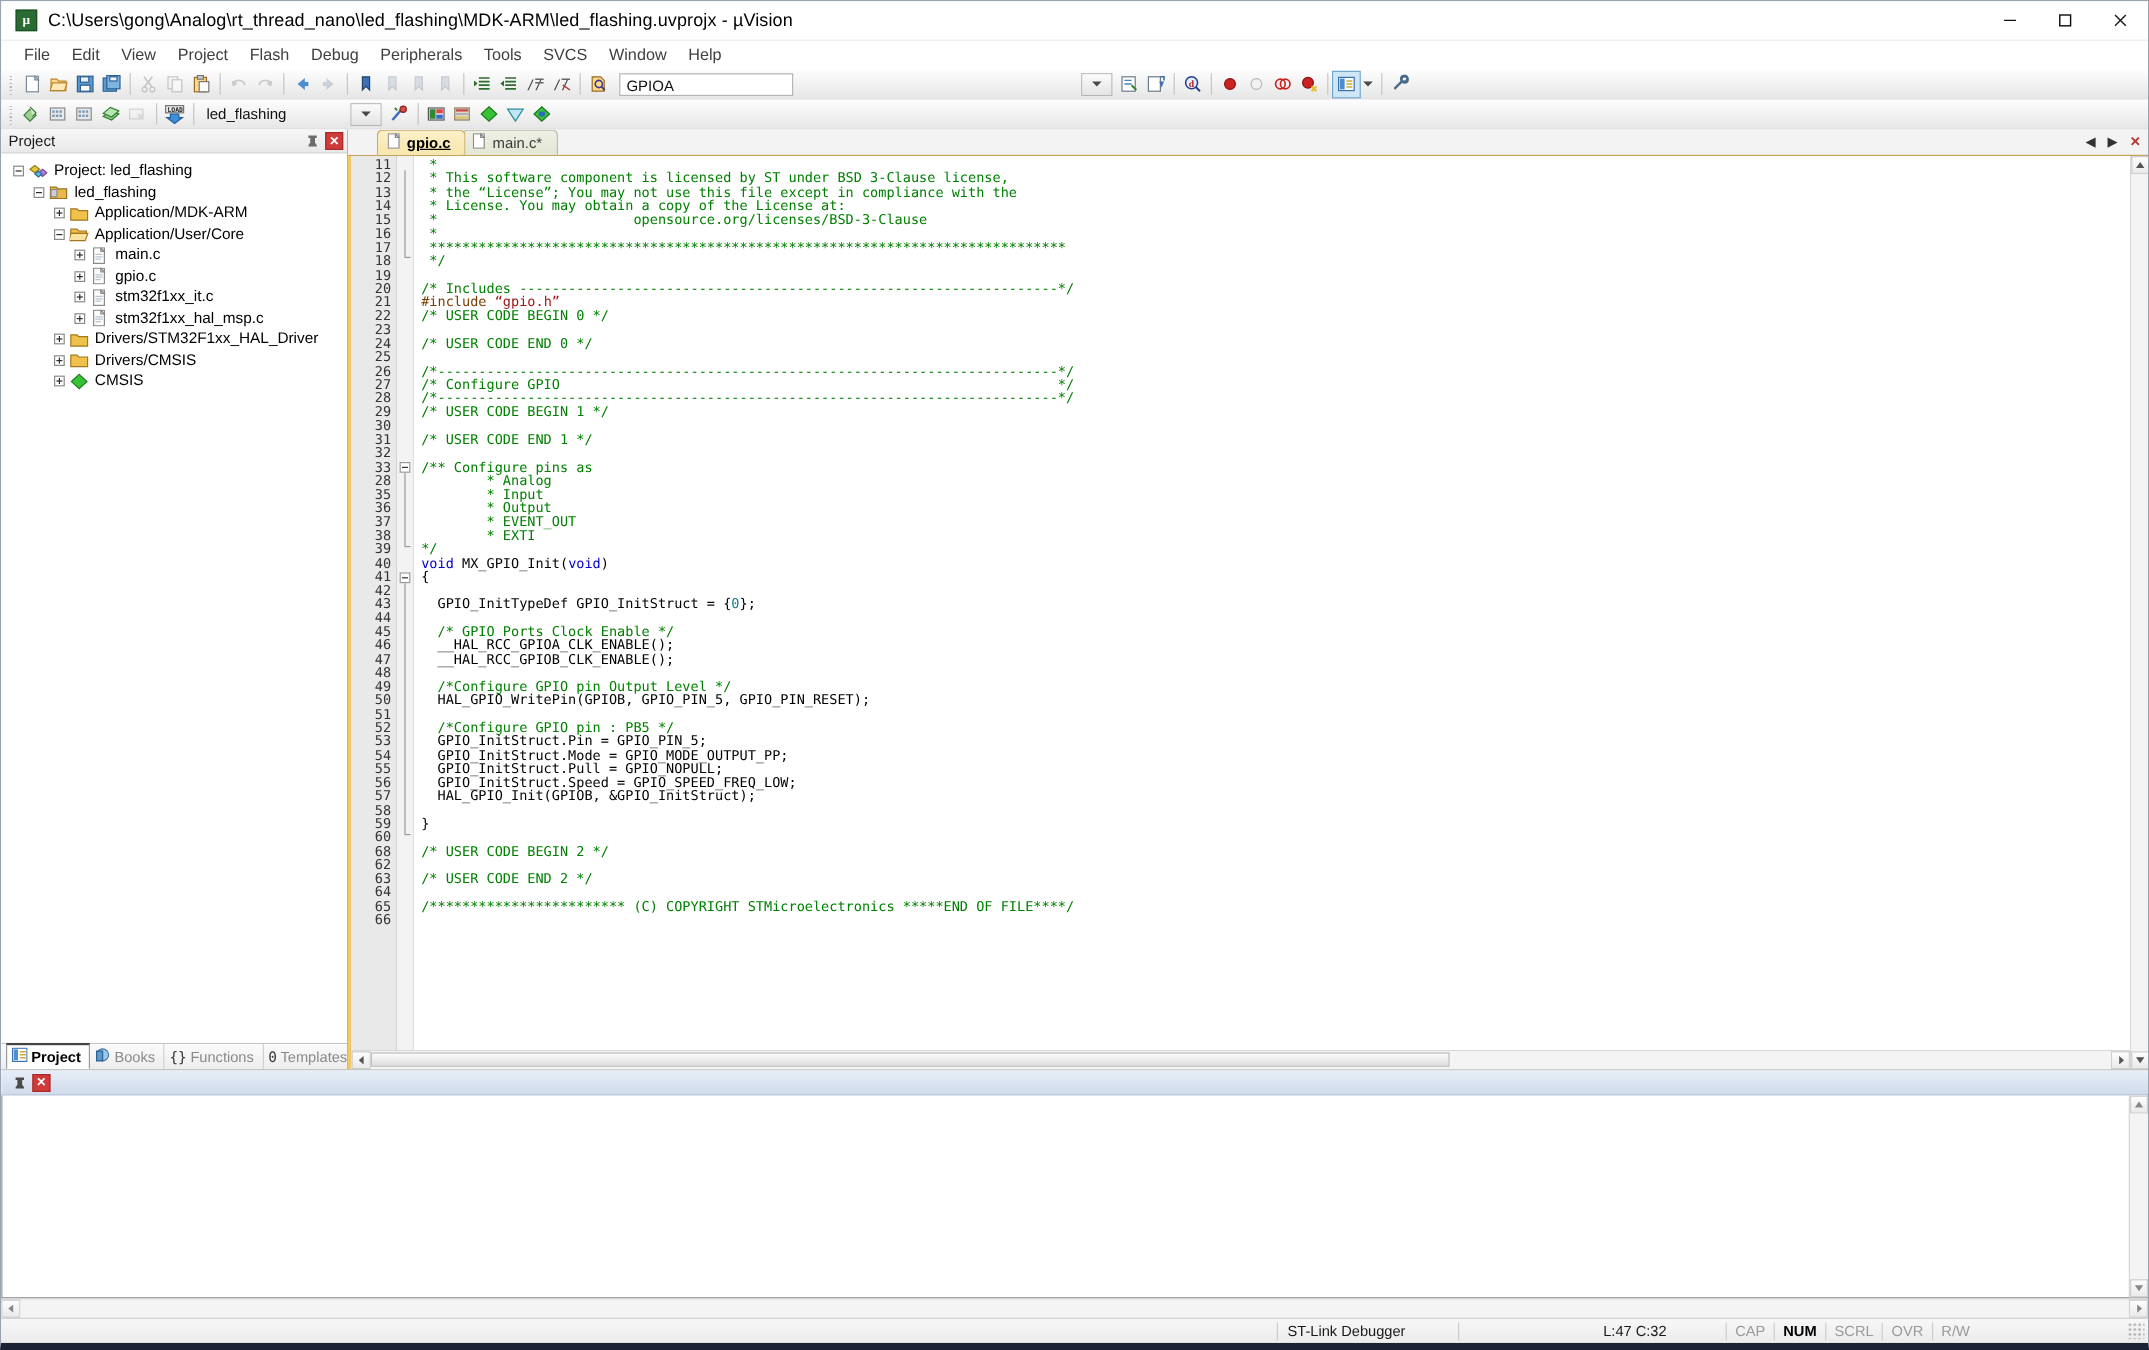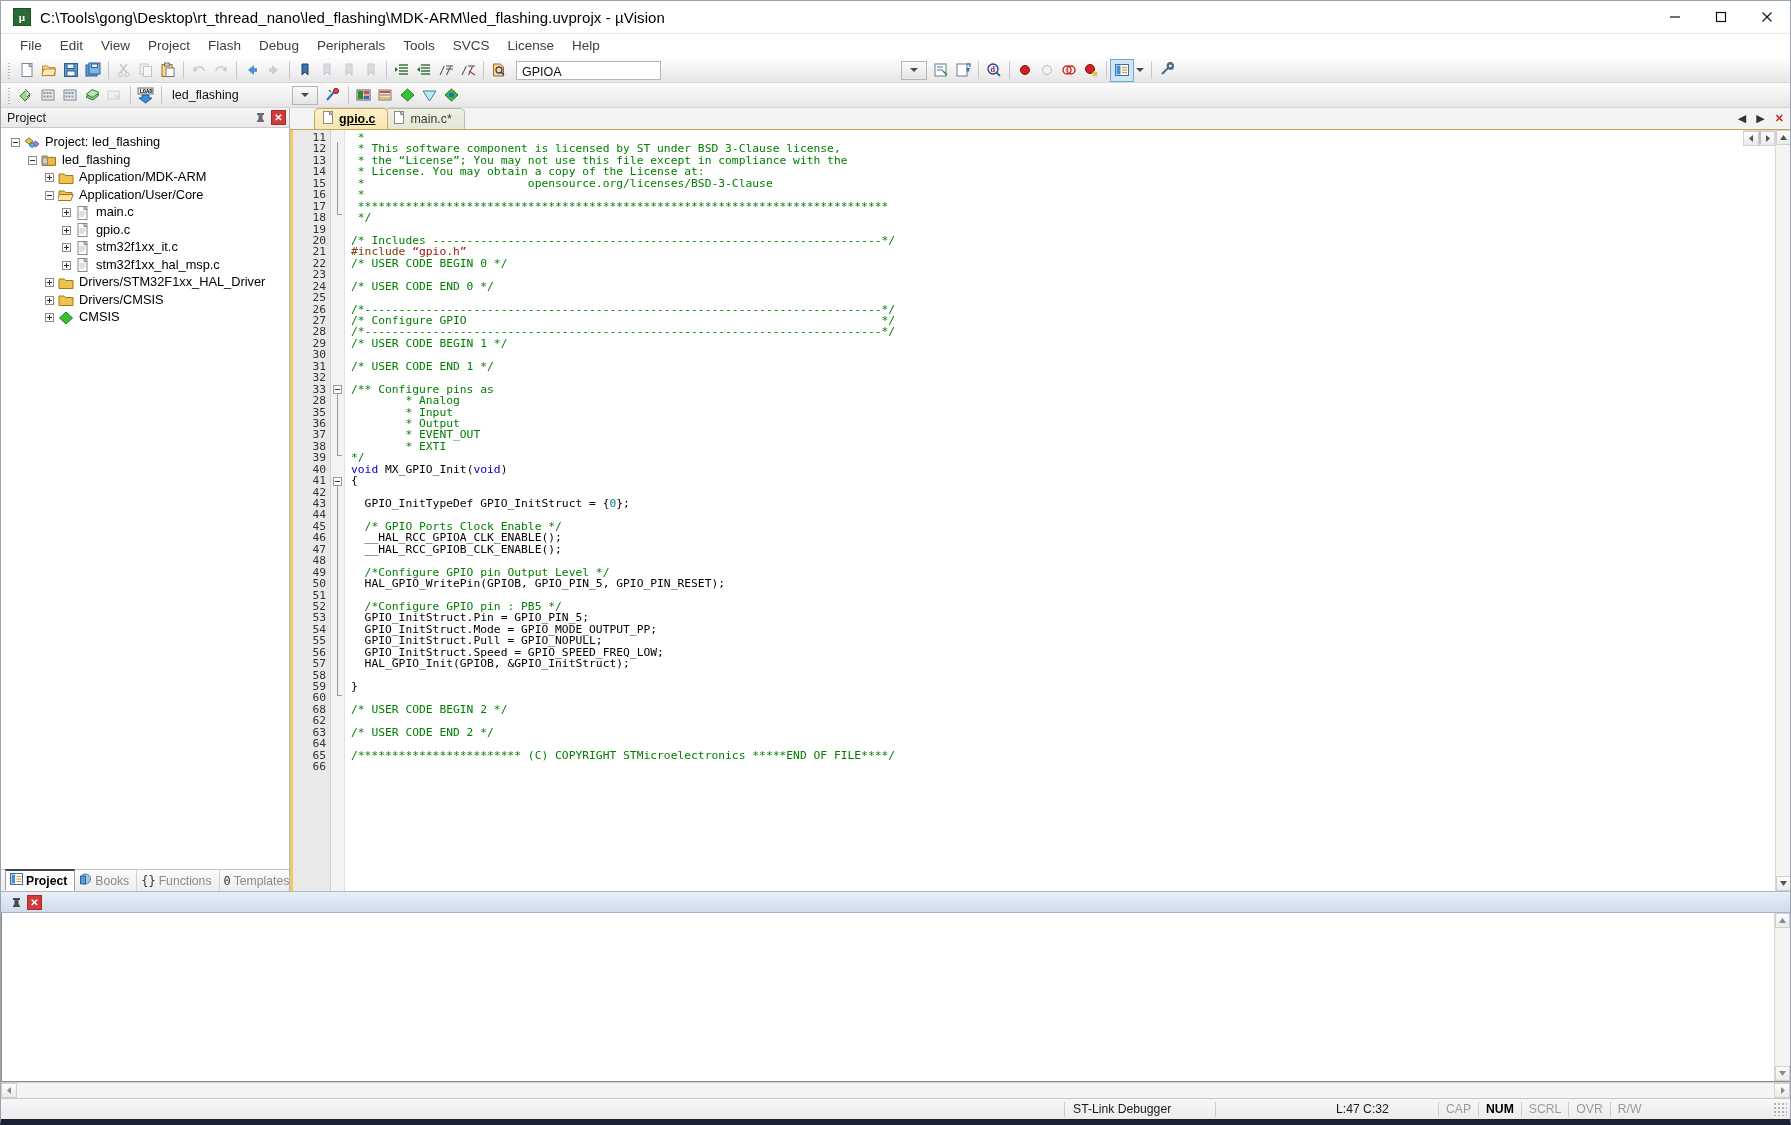--- a/index.html
+++ b/index.html
@@ -201,21 +201,21 @@
     border-color: #b9bda6; color: #3a3a3a; z-index: 1;
   }
   .tabstrip-right { flex: 1 1 auto; height: 100%; display: flex; align-items: center; justify-content: flex-end; padding-right: 6px; gap: 10px;}
   .edtabstrip .tsbtn { font-size: 11px; color: #333; }
 
   .editorbody {
     flex: 1 1 auto; display: flex; min-height: 0;
     background: #ffffff;
     border-left: 3px solid #f0c86a;
   }
-  .codewrap { flex: 1 1 auto; display: flex; flex-direction: row; min-width: 0; }
+  .codewrap { flex: 1 1 auto; display: flex; flex-direction: column; min-width: 0; }
   .codearea {
     flex: 1 1 auto; display: flex; min-height: 0; overflow: hidden;
     position: relative; background: #ffffff;
   }
   .gutter {
     flex: 0 0 38px; width: 38px; background: #e9e9e9;
     border-right: 1px solid #d2d2d2;
     text-align: right; padding-top: 2px;
     font-family: "DejaVu Sans Mono", monospace; font-size: 11.3px;
     color: #333; user-select: none;
@@ -303,21 +303,21 @@
     background-size: 4px 4px;
   }
 </style>
 </head>
 <body>
 
 <div id="app">
 
   <div class="titlebar">
     <div class="title-ico">µ</div>
-    <div class="title-text">C:\Tools\gong\Desktop\rt_thread_nano\led_flashing\MDK-ARM\led_flashing.uvprojx - µVision</div>
+    <div class="title-text">C:\Users\gong\Analog\rt_thread_nano\led_flashing\MDK-ARM\led_flashing.uvprojx - µVision</div>
     <div class="title-spacer"></div>
     <div class="winbtn">
       <svg width="12" height="12" viewBox="0 0 12 12">
           <line x1="1" y1="6" x2="11" y2="6" stroke="#111" stroke-width="1.2"></line>
         </svg>
     </div>
     <div class="winbtn">
       <svg width="12" height="12" viewBox="0 0 12 12">
           <rect x="1.5" y="1.5" width="9" height="9" fill="none" stroke="#111" stroke-width="1.2"></rect>
         </svg>
@@ -333,21 +333,21 @@
   <div class="menubar">
     <div class="menuitem">File</div>
     <div class="menuitem">Edit</div>
     <div class="menuitem">View</div>
     <div class="menuitem">Project</div>
     <div class="menuitem">Flash</div>
     <div class="menuitem">Debug</div>
     <div class="menuitem">Peripherals</div>
     <div class="menuitem">Tools</div>
     <div class="menuitem">SVCS</div>
-    <div class="menuitem">License</div>
+    <div class="menuitem">Window</div>
     <div class="menuitem">Help</div>
   </div>
 
   <div class="toolbar">
     <div class="grip"></div>
 
     <div class="tbtn">
       <svg width="16" height="16">
           <rect x="3" y="1.5" width="10" height="13" fill="#fff" stroke="#7b8a9a"></rect>
           <path d="M10 1.5 L13 4.5 L10 4.5 Z" fill="#dce6ef" stroke="#7b8a9a"></path>

